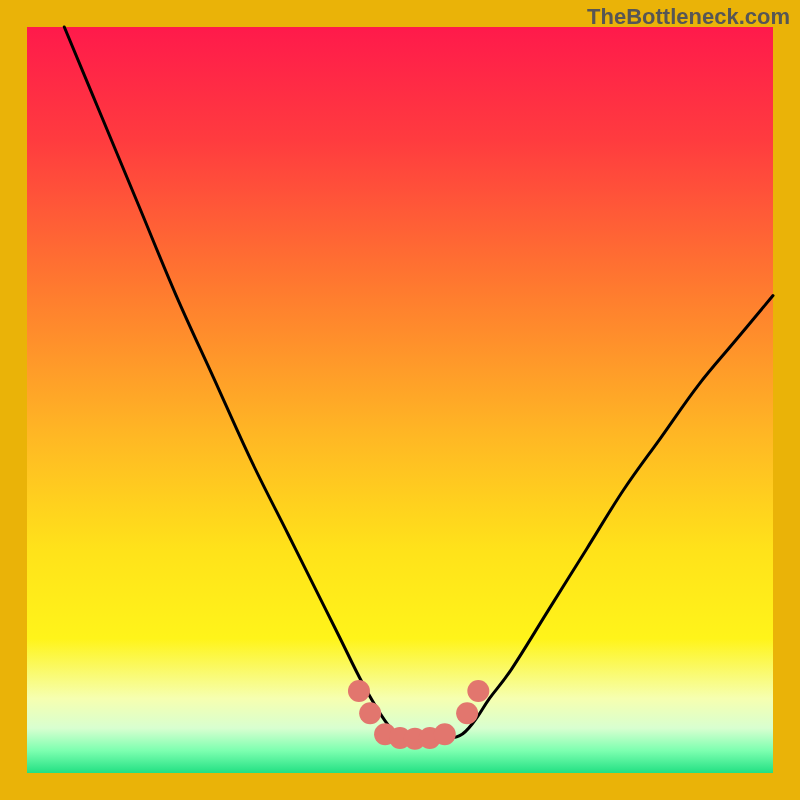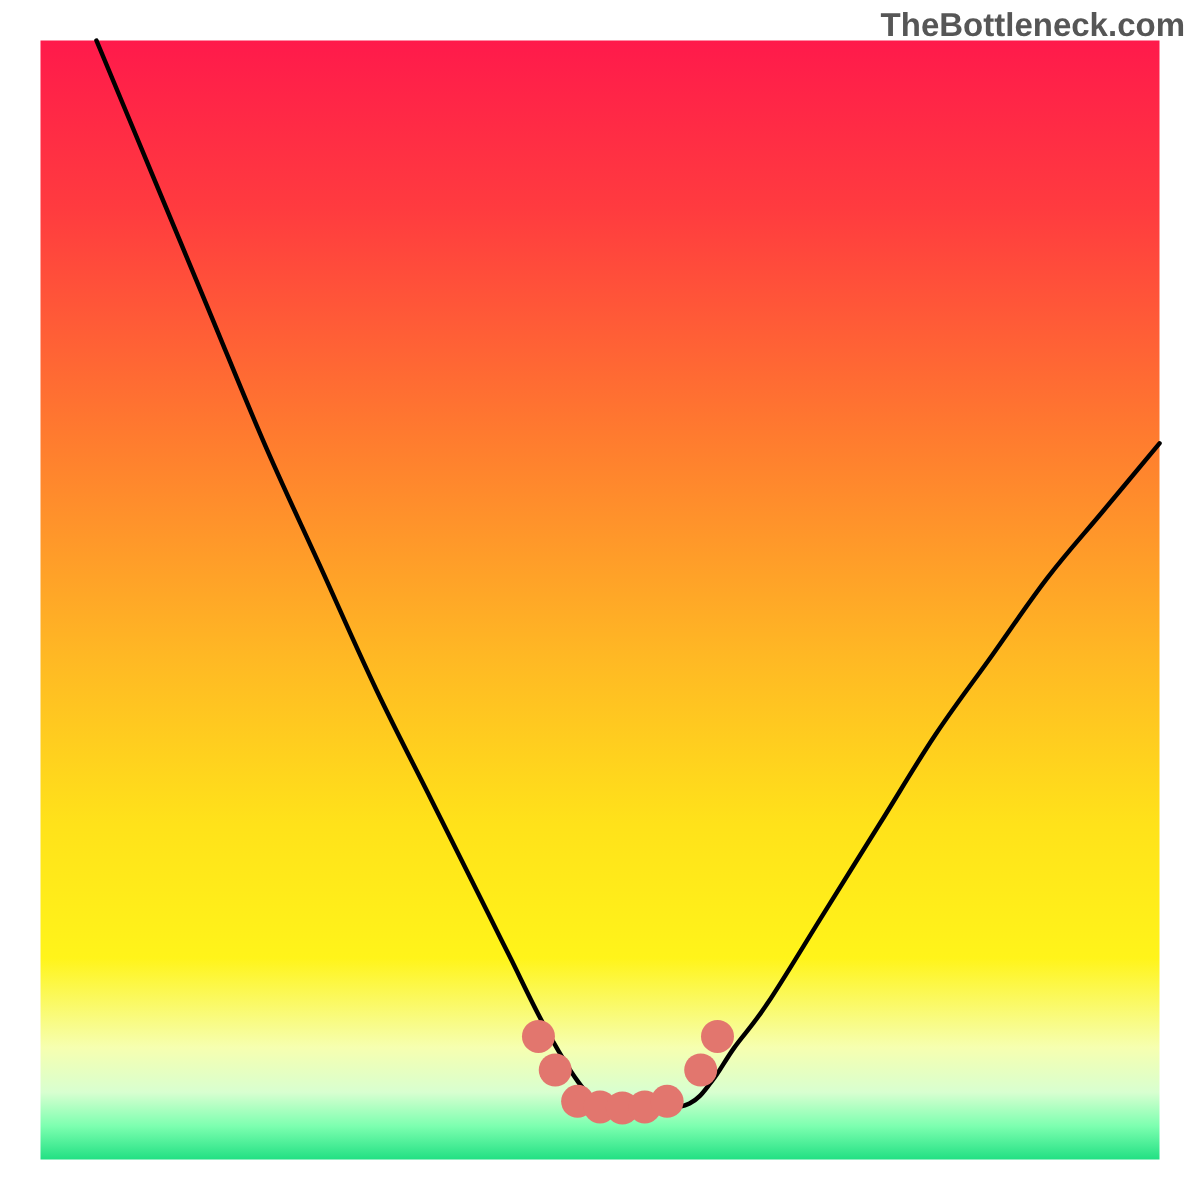--- a/index.html
+++ b/index.html
@@ -9,21 +9,21 @@
     height: 800px;
     background: #000;
     overflow: hidden;
   }
   .frame {
     position: absolute;
     top: 0;
     left: 0;
     width: 800px;
     height: 800px;
-    background: #ffffff;
+    background: #eab308;
   }
   .plot-area {
     position: absolute;
     top: 27px;
     left: 27px;
     width: 746px;
     height: 746px;
     
   }
   svg.curve {

